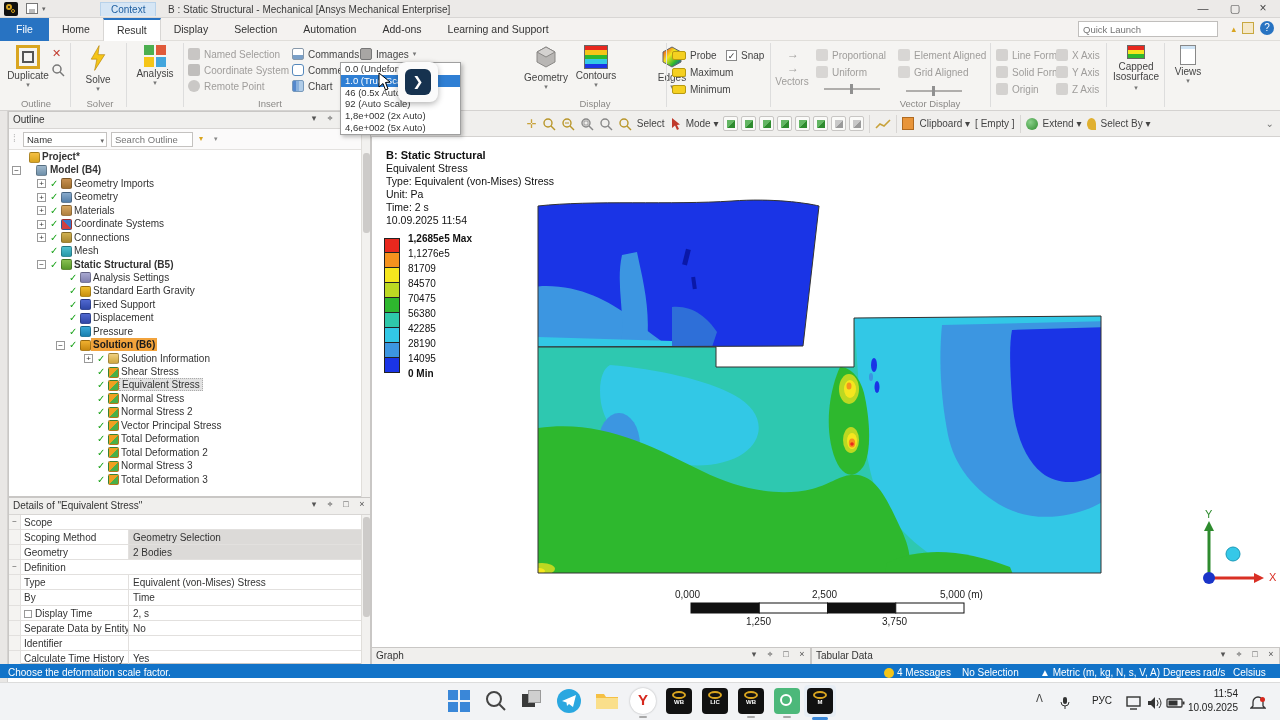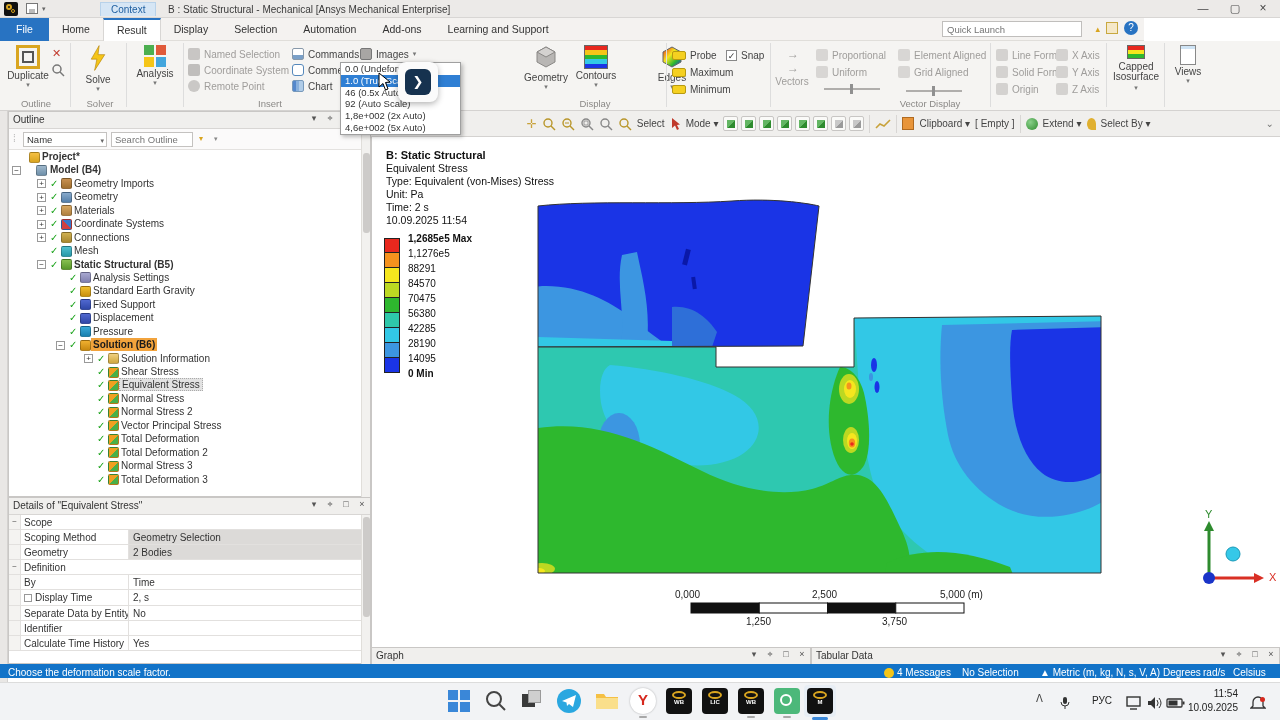--- a/index.html
+++ b/index.html
@@ -5,21 +5,21 @@
 *{margin:0;padding:0;box-sizing:border-box}
 body{font-family:"Liberation Sans","DejaVu Sans",sans-serif;background:#888}
 #app{position:relative;width:1280px;height:720px;overflow:hidden;background:#fff;font-size:10px;color:#333}
 .abs{position:absolute}
 
 #titlebar{left:0;top:0;width:1280px;height:18px;background:#eceae8;border-bottom:1px solid #d8d6d4}
 .winbtn{top:2px;width:26px;height:14px;text-align:center;line-height:13px;font-size:11px;color:#444}
 #context-tab{left:100px;top:2px;padding:1px 10px;background:#d6e6f5;color:#1f5fa0;font-size:10px;border:1px solid #b8d2ea;border-bottom:none}
 #win-title{left:168px;top:4px;color:#3a3a3a;font-size:10px}
 
-#tabrow{left:0;top:18px;width:1144px;height:23px;background:#f4f2f0;border-bottom:1px solid #e0deda}
+#tabrow{left:0;top:18px;width:1280px;height:23px;background:#f4f2f0;border-bottom:1px solid #e0deda}
 .tab{float:left;height:23px;padding:5px 13px 0 13px;font-size:10.5px;color:#333;cursor:default}
 .tab.filetab{background:#2873c2;color:#fff;padding:5px 16px 0 16px}
 .tab.active{background:#fff;border:1px solid #d8d6d4;border-bottom:none;border-top:2px solid #2873c2;padding-top:4px}
 #quicklaunch{right:62px;top:3px;width:140px;height:16px;border:1px solid #c0bebc;background:#fff;font-size:9.5px;padding:1px 4px;color:#333}
 
 #ribbon{left:0;top:41px;width:1280px;height:70px;background:#f5f4f2;border-bottom:1px solid #d4d2d0}
 .rsep{top:2px;width:1px;height:64px;background:#ddd}
 .grplabel{font-size:9.5px;color:#8a8886;text-align:center}
 .bigbtn{text-align:center;font-size:10px;color:#444}
 .bigbtn .cap{margin-top:1px}
@@ -604,20 +604,25 @@
           <span class="m"></span>
           <span class="l">Geometry</span>
           <span class="v gray">2 Bodies</span>
         </div>
         <div class="drow section">
           <span class="m">−</span>
           <span class="l" style="flex:1">Definition</span>
         </div>
         <div class="drow">
           <span class="m"></span>
+          <span class="l">Type</span>
+          <span class="v">Equivalent (von-Mises) Stress</span>
+        </div>
+        <div class="drow">
+          <span class="m"></span>
           <span class="l">By</span>
           <span class="v">Time</span>
         </div>
         <div class="drow">
           <span class="m"></span>
           <span class="l"><span class="cb"></span>Display Time</span>
           <span class="v">2, s</span>
         </div>
         <div class="drow">
           <span class="m"></span>
@@ -720,21 +725,21 @@
         <div class="lcell" style="top: 20px; background: rgb(245, 146, 30);"></div>
         <div class="lcell" style="top: 35px; background: rgb(245, 230, 30);"></div>
         <div class="lcell" style="top: 50px; background: rgb(188, 216, 34);"></div>
         <div class="lcell" style="top: 65px; background: rgb(46, 184, 46);"></div>
         <div class="lcell" style="top: 80px; background: rgb(46, 200, 170);"></div>
         <div class="lcell" style="top: 95px; background: rgb(50, 200, 230);"></div>
         <div class="lcell" style="top: 110px; background: rgb(60, 150, 225);"></div>
         <div class="lcell" style="top: 125px; background: rgb(26, 52, 230);"></div>
         <div class="llab b" style="top: 0px;">1,2685e5 Max</div>
         <div class="llab" style="top: 15px;">1,1276e5</div>
-        <div class="llab" style="top: 30px;">88291</div>
+        <div class="llab" style="top: 30px;">81709</div>
         <div class="llab" style="top: 45px;">84570</div>
         <div class="llab" style="top: 60px;">70475</div>
         <div class="llab" style="top: 75px;">56380</div>
         <div class="llab" style="top: 90px;">42285</div>
         <div class="llab" style="top: 105px;">28190</div>
         <div class="llab" style="top: 120px;">14095</div>
         <div class="llab b" style="top: 135px;">0 Min</div>
       </div>
     <span class="rlab" style="left:303px;top:452px">0,000</span>
     <span class="rlab" style="left:440px;top:452px">2,500</span>

